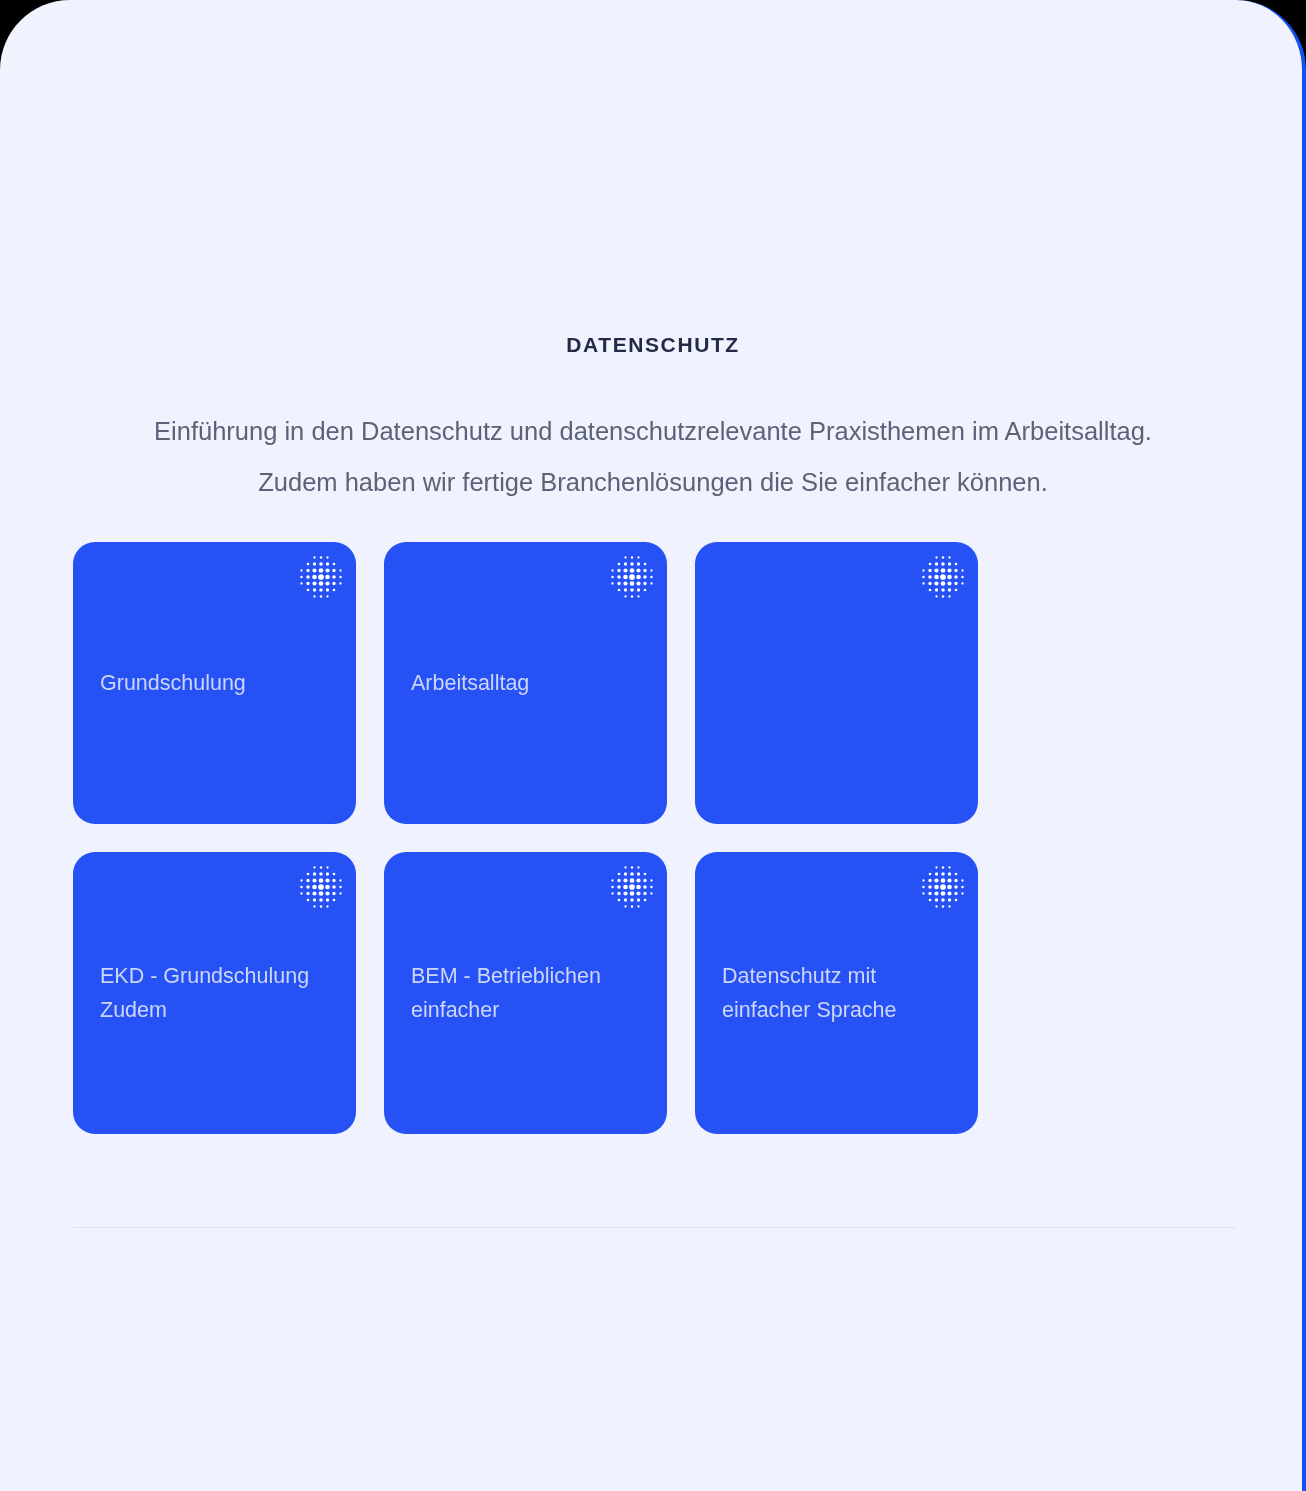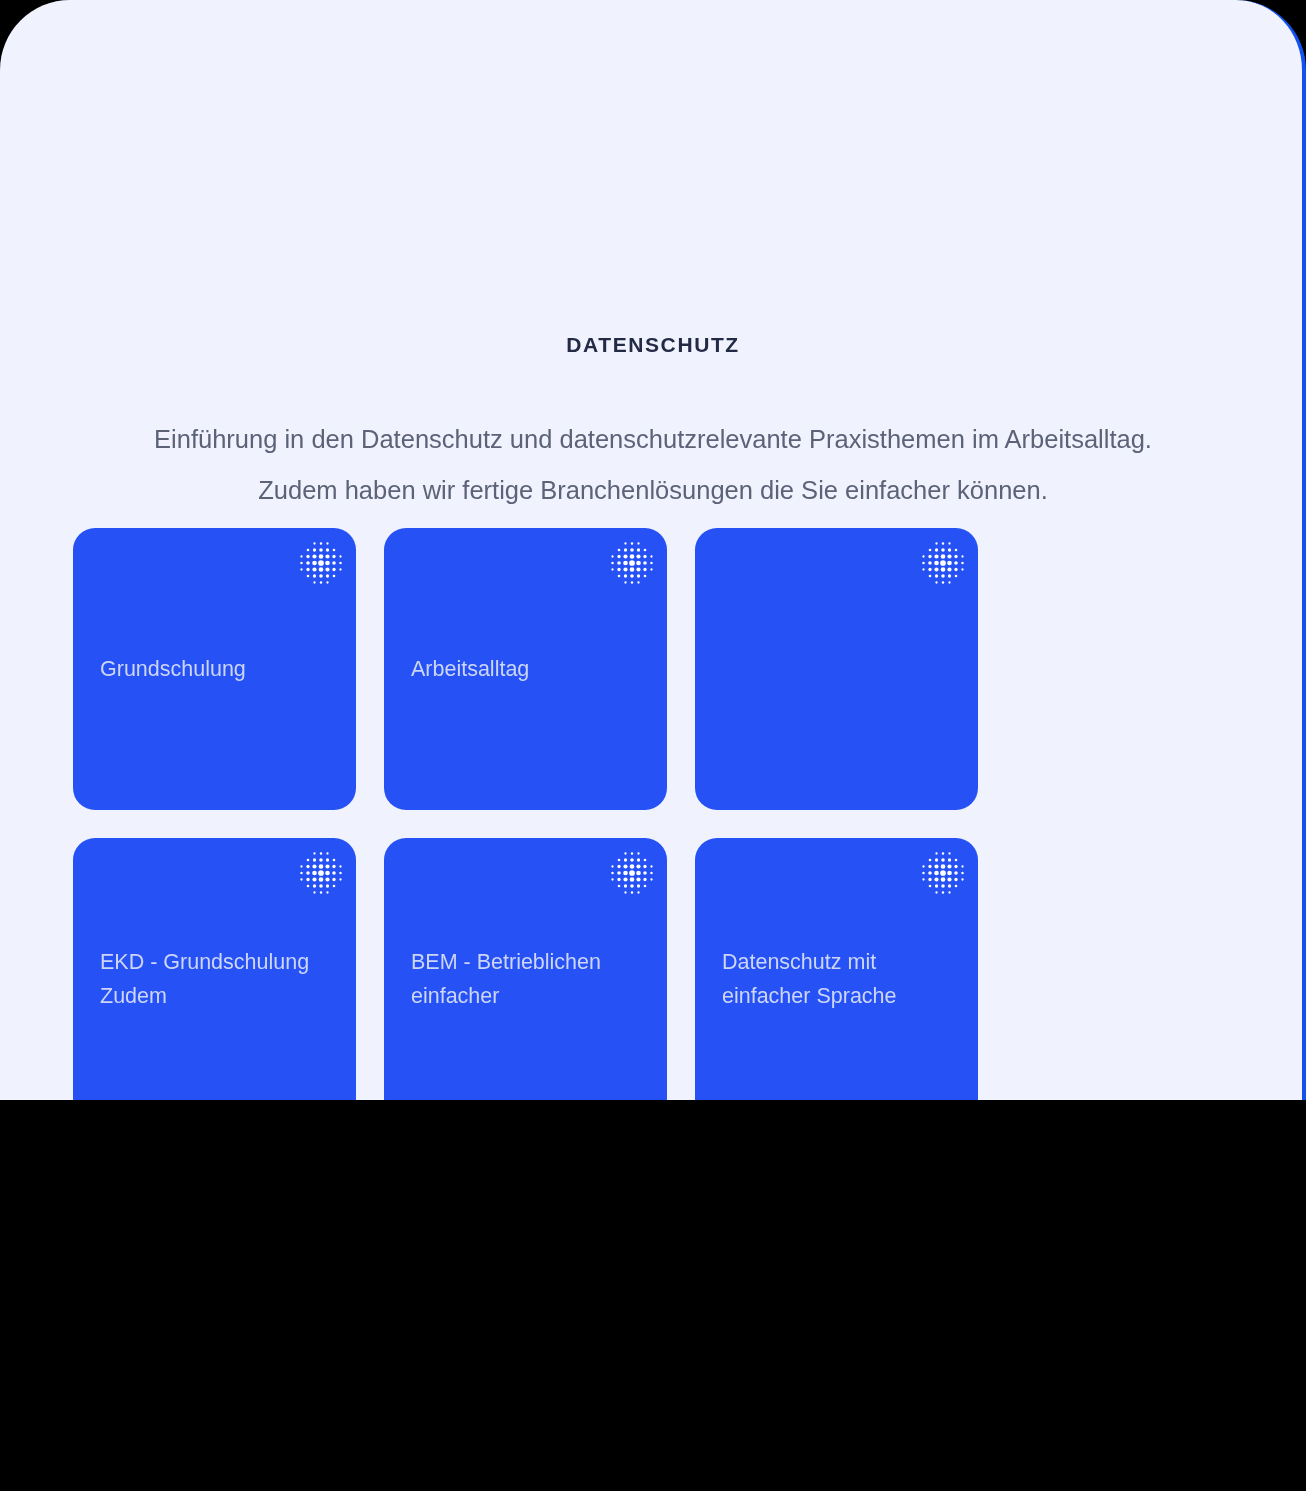--- a/index.html
+++ b/index.html
@@ -13,21 +13,21 @@
     overflow: hidden;
     font-family: "Liberation Sans", sans-serif;
   }
 
   
   #panel {
     position: absolute;
     left: 0;
     top: 0;
     width: 1306px;
-    height: 1100px;
+    height: 1491px;
     box-sizing: border-box;
     background: #f0f2fd;
     border-radius: 70px 70px 0 0;
     border-right: 4px solid #1352ef;
     overflow: hidden;
   }
 
   
   #header {
     position: absolute;
@@ -39,39 +39,39 @@
     margin: 0;
     padding-top: 333px;
     text-align: center;
     font-size: 21px;
     font-weight: bold;
     letter-spacing: 1.6px;
     color: #222a45;
     font-family: "Liberation Sans", sans-serif;
   }
   #intro {
-    margin: 12px;
+    margin: 4px;
     padding-top: 45px;
     text-align: center;
     font-size: 25.5px;
     line-height: 51px;
     color: #5c6378;
     font-weight: 400;
     font-family: "Liberation Sans", sans-serif;
   }
   #intro .intro-line {
     display: block;
     white-space: nowrap;
   }
 
   
   #card-grid {
     position: absolute;
     left: 73px;
-    top: 528px;
+    top: 542px;
     width: 1100px;
     display: grid;
     grid-template-columns: repeat(3, 283px);
     grid-template-rows: repeat(2, 282px);
     column-gap: 126px;
     row-gap: 54px;
     gap: 28px;
   }
   .card {
     position: relative;

